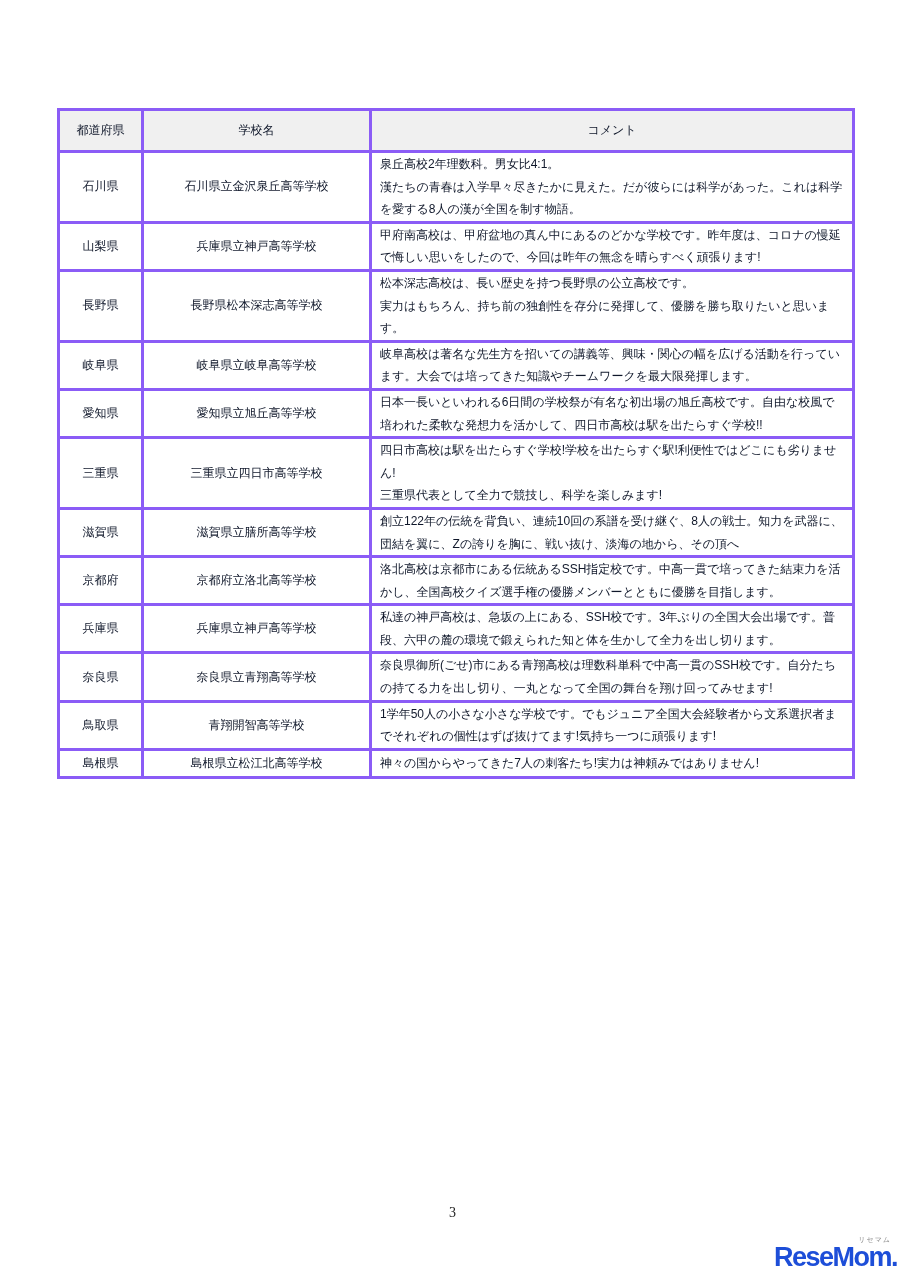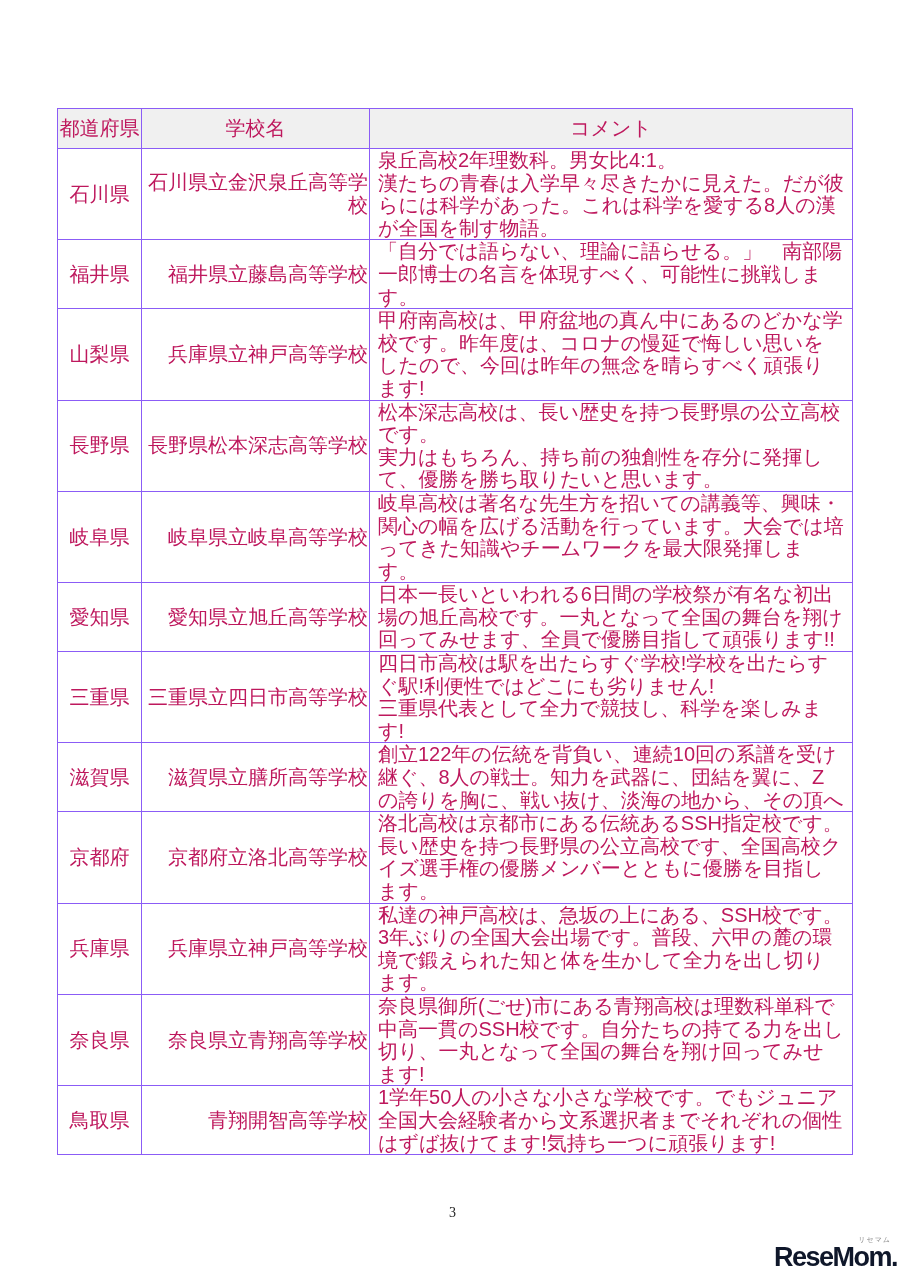--- a/index.html
+++ b/index.html
@@ -19,40 +19,40 @@
   table.schools {
     position: absolute;
     left: 57px;
     top: 108px;
     width: 795px;
     border-collapse: collapse;
     table-layout: fixed;
   }
   table.schools th,
   table.schools td {
-    border: 1px solid #8b5cf6;
-    font-size: 20px;
+    border: 3px solid #8b5cf6;
+    font-size: 12px;
     font-weight: 400;
-    color: #be185d;
+    color: #0f172a;
   }
   table.schools th {
     background: #f0f0f0;
     height: 37px;
     text-align: center;
     vertical-align: middle;
   }
   col.c1 { width: 84px; }
   col.c2 { width: 228px; }
   col.c3 { width: 483px; }
   td.pref-cell {
     text-align: center;
     vertical-align: middle;
   }
   td.school-cell {
-    text-align: right;
+    text-align: center;
     vertical-align: middle;
     white-space: pre-line;
     line-height: 23px;
   }
   td.comment-cell {
     text-align: left;
     vertical-align: middle;
     white-space: pre-line;
     line-height: 22.6px;
     padding: 0 8px;
@@ -82,21 +82,21 @@
     line-height: 7px;
     margin-right: 6px;
     color: #8d8d8d;
   }
   .logo-text {
     display: block;
     font-size: 27px;
     line-height: 28px;
     font-weight: 700;
     letter-spacing: -1.5px;
-    color: #0f172a;
+    color: #1d4ed8;
   }
 </style>
 </head>
 <body>
 
 <div class="page">
 
   <table class="schools">
     <colgroup>
       <col class="c1">
@@ -111,76 +111,76 @@
       </tr>
     </thead>
     <tbody id="schools-tbody">
         <tr>
           <td class="pref-cell">石川県</td>
           <td class="school-cell">石川県立金沢泉丘高等学校</td>
           <td class="comment-cell">泉丘高校2年理数科。男女比4:1。
 漢たちの青春は入学早々尽きたかに見えた。だが彼らには科学があった。これは科学を愛する8人の漢が全国を制す物語。</td>
         </tr>
         <tr>
-          <td class="pref-cell">福井県</td>
-          <td class="school-cell">福井県立藤島高等学校</td>
-          <td class="comment-cell">「自分では語らない、理論に語らせる。」　南部陽一郎博士の名言を体現すべく、可能性に挑戦します。</td>
-        </tr>
-        <tr>
           <td class="pref-cell">山梨県</td>
           <td class="school-cell">兵庫県立神戸高等学校</td>
           <td class="comment-cell">甲府南高校は、甲府盆地の真ん中にあるのどかな学校です。昨年度は、コロナの慢延で悔しい思いをしたので、今回は昨年の無念を晴らすべく頑張ります!</td>
         </tr>
         <tr>
           <td class="pref-cell">長野県</td>
           <td class="school-cell">長野県松本深志高等学校</td>
           <td class="comment-cell">松本深志高校は、長い歴史を持つ長野県の公立高校です。
 実力はもちろん、持ち前の独創性を存分に発揮して、優勝を勝ち取りたいと思います。</td>
         </tr>
         <tr>
           <td class="pref-cell">岐阜県</td>
           <td class="school-cell">岐阜県立岐阜高等学校</td>
           <td class="comment-cell">岐阜高校は著名な先生方を招いての講義等、興味・関心の幅を広げる活動を行っています。大会では培ってきた知識やチームワークを最大限発揮します。</td>
         </tr>
         <tr>
           <td class="pref-cell">愛知県</td>
           <td class="school-cell">愛知県立旭丘高等学校</td>
-          <td class="comment-cell">日本一長いといわれる6日間の学校祭が有名な初出場の旭丘高校です。一丸となって全国の舞台を翔け回ってみせます、全員で優勝目指して頑張ります!!</td>
+          <td class="comment-cell">日本一長いといわれる6日間の学校祭が有名な初出場の旭丘高校です。自由な校風で培われた柔軟な発想力を活かして、四日市高校は駅を出たらすぐ学校!!</td>
         </tr>
         <tr>
           <td class="pref-cell">三重県</td>
           <td class="school-cell">三重県立四日市高等学校</td>
           <td class="comment-cell">四日市高校は駅を出たらすぐ学校!学校を出たらすぐ駅!利便性ではどこにも劣りません!
 三重県代表として全力で競技し、科学を楽しみます!</td>
         </tr>
         <tr>
           <td class="pref-cell">滋賀県</td>
           <td class="school-cell">滋賀県立膳所高等学校</td>
           <td class="comment-cell">創立122年の伝統を背負い、連続10回の系譜を受け継ぐ、8人の戦士。知力を武器に、団結を翼に、Zの誇りを胸に、戦い抜け、淡海の地から、その頂へ</td>
         </tr>
         <tr>
           <td class="pref-cell">京都府</td>
           <td class="school-cell">京都府立洛北高等学校</td>
-          <td class="comment-cell">洛北高校は京都市にある伝統あるSSH指定校です。長い歴史を持つ長野県の公立高校です、全国高校クイズ選手権の優勝メンバーとともに優勝を目指します。</td>
+          <td class="comment-cell">洛北高校は京都市にある伝統あるSSH指定校です。中高一貫で培ってきた結束力を活かし、全国高校クイズ選手権の優勝メンバーとともに優勝を目指します。</td>
         </tr>
         <tr>
           <td class="pref-cell">兵庫県</td>
           <td class="school-cell">兵庫県立神戸高等学校</td>
           <td class="comment-cell">私達の神戸高校は、急坂の上にある、SSH校です。3年ぶりの全国大会出場です。普段、六甲の麓の環境で鍛えられた知と体を生かして全力を出し切ります。</td>
         </tr>
         <tr>
           <td class="pref-cell">奈良県</td>
           <td class="school-cell">奈良県立青翔高等学校</td>
           <td class="comment-cell">奈良県御所(ごせ)市にある青翔高校は理数科単科で中高一貫のSSH校です。自分たちの持てる力を出し切り、一丸となって全国の舞台を翔け回ってみせます!</td>
         </tr>
         <tr>
           <td class="pref-cell">鳥取県</td>
           <td class="school-cell">青翔開智高等学校</td>
           <td class="comment-cell">1学年50人の小さな小さな学校です。でもジュニア全国大会経験者から文系選択者までそれぞれの個性はずば抜けてます!気持ち一つに頑張ります!</td>
         </tr>
+        <tr>
+          <td class="pref-cell">島根県</td>
+          <td class="school-cell">島根県立松江北高等学校</td>
+          <td class="comment-cell">神々の国からやってきた7人の刺客たち!実力は神頼みではありません!</td>
+        </tr>
       </tbody>
   </table>
 
   <div class="page-number">3</div>
 
   <div class="logo">
     <span class="logo-ruby">リセマム</span>
     <span class="logo-text">ReseMom.</span>
   </div>
 

